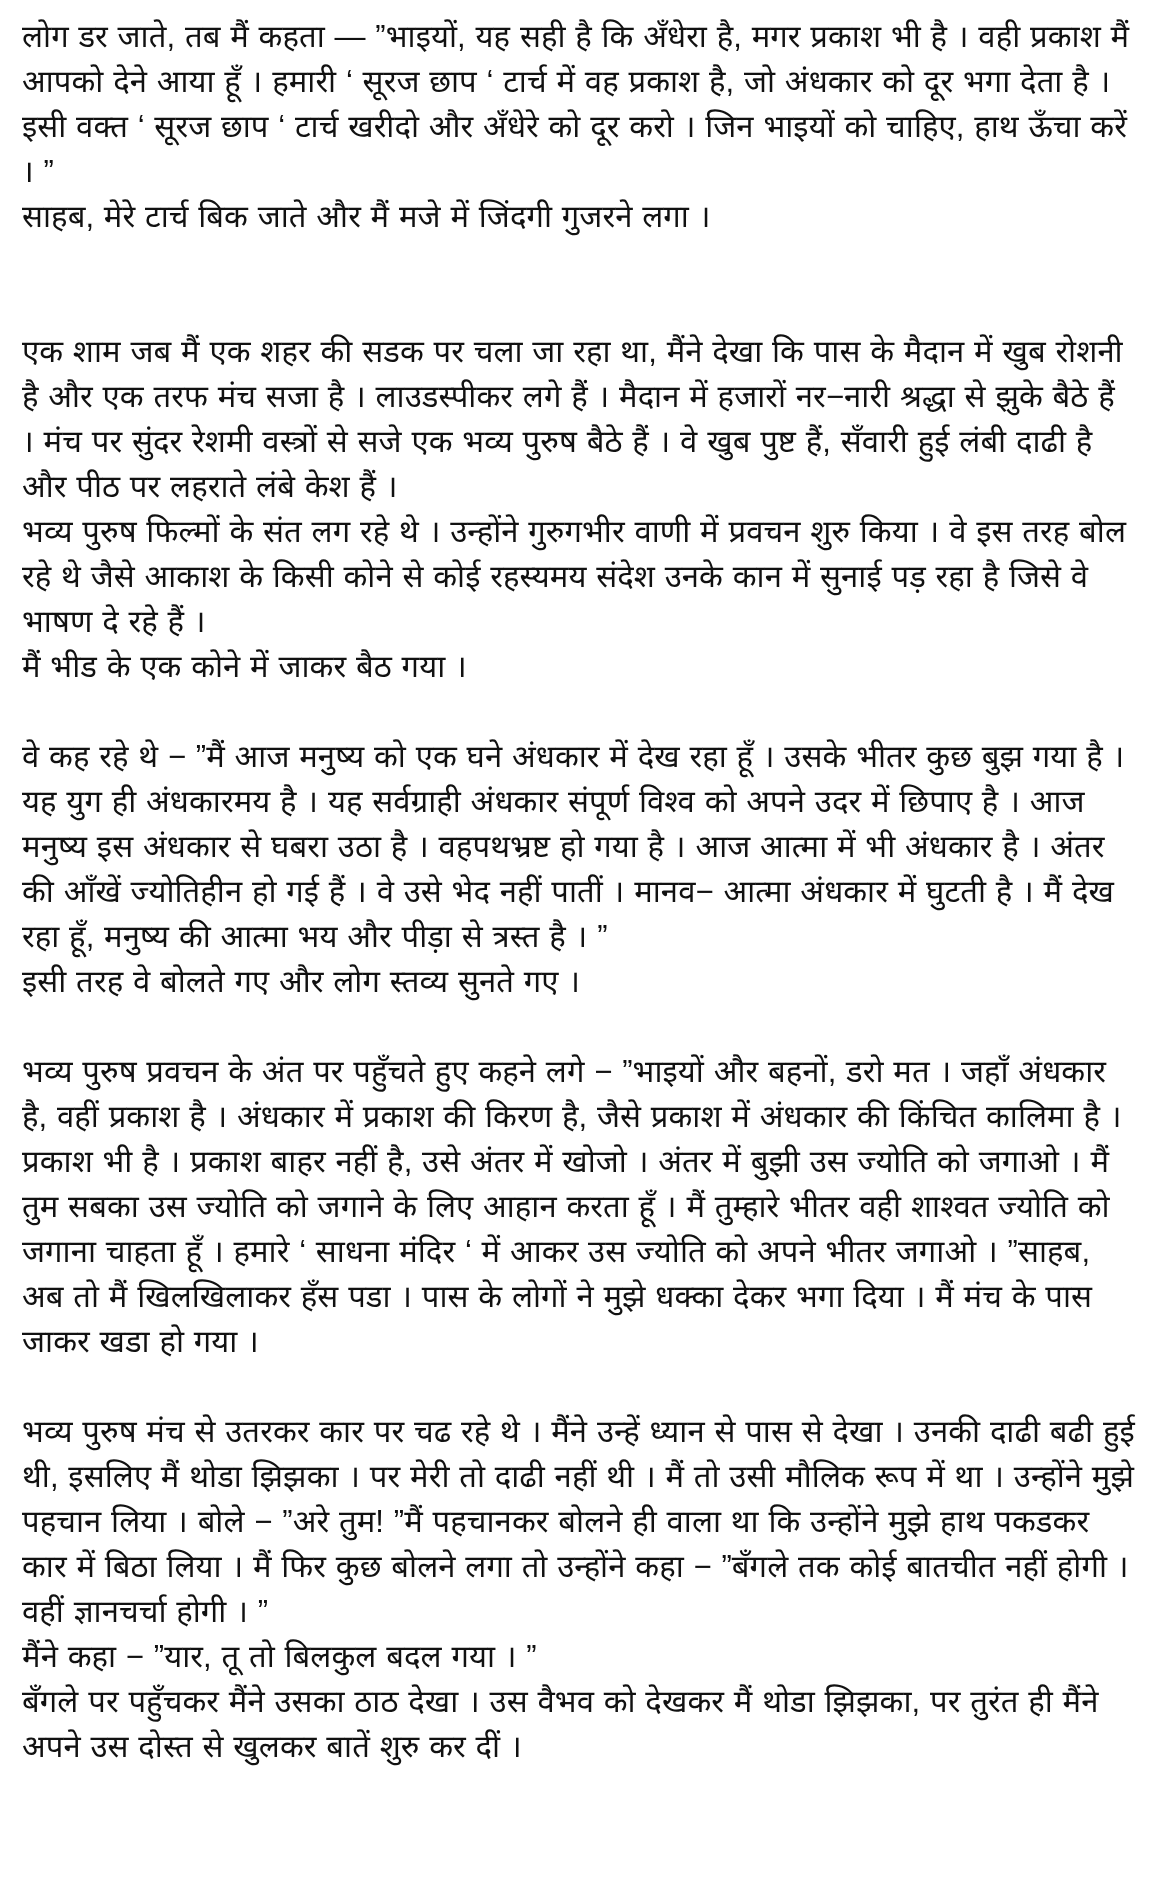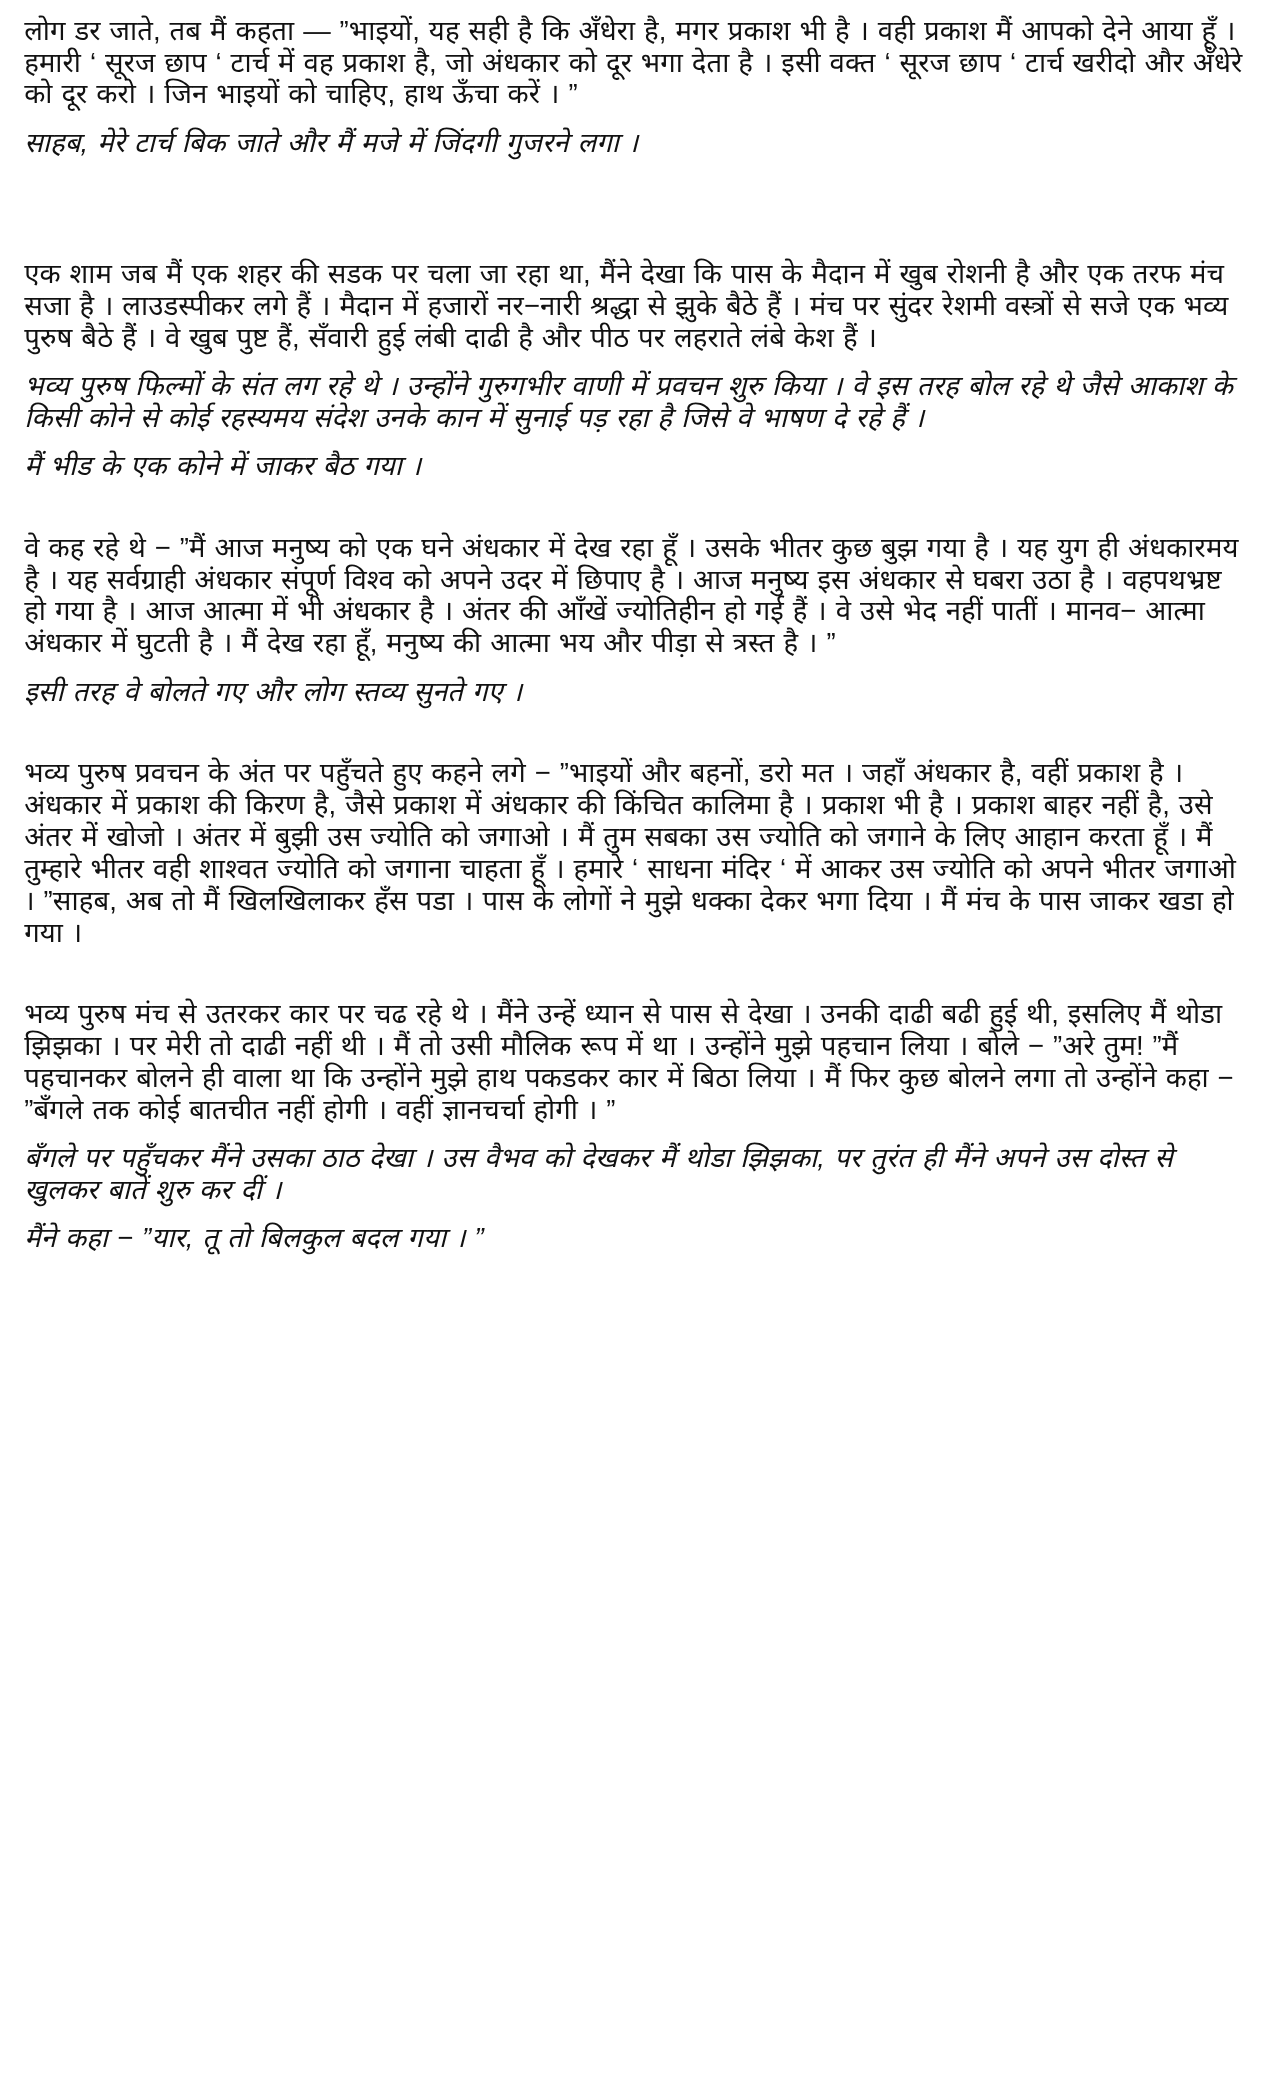--- a/index.html
+++ b/index.html
@@ -14,31 +14,30 @@
     color: #111111;
   }
   .page {
     box-sizing: border-box;
     width: 1157px;
     min-height: 1888px;
     padding: 14px 22px 10px 22px;
     background: #ffffff;
   }
   .para {
-    font-size: 25px;
-    line-height: 29px;
+    font-size: 31px;
+    line-height: 45px;
     letter-spacing: 0.1px;
     text-align: left;
     color: #111111;
     margin: 0;
     word-spacing: 1px;
   }
   .para + .para {
-    margin-top: 15px;
-    font-style: italic;
+    margin-top: 0;
   }
   .gap {
     height: 45px;
   }
 </style>
 </head>
 <body>
 
 <div class="page">
   <div>
@@ -69,18 +68,18 @@
     <div class="gap"></div>
 
     <div>
       <p class="para">भव्य पुरुष प्रवचन के अंत पर पहुँचते हुए कहने लगे − ”भाइयों और बहनों, डरो मत । जहाँ अंधकार है, वहीं प्रकाश है । अंधकार में प्रकाश की किरण है, जैसे प्रकाश में अंधकार की किंचित कालिमा है । प्रकाश भी है । प्रकाश बाहर नहीं है, उसे अंतर में खोजो । अंतर में बुझी उस ज्योति को जगाओ । मैं तुम सबका उस ज्योति को जगाने के लिए आहान करता हूँ । मैं तुम्हारे भीतर वही शाश्वत ज्योति को जगाना चाहता हूँ । हमारे ‘ साधना मंदिर ‘ में आकर उस ज्योति को अपने भीतर जगाओ । ”साहब, अब तो मैं खिलखिलाकर हँस पडा । पास के लोगों ने मुझे धक्का देकर भगा दिया । मैं मंच के पास जाकर खडा हो गया ।</p>
     </div>
 
     <div class="gap"></div>
 
     <div>
       <p class="para">भव्य पुरुष मंच से उतरकर कार पर चढ रहे थे । मैंने उन्हें ध्यान से पास से देखा । उनकी दाढी बढी हुई थी, इसलिए मैं थोडा झिझका । पर मेरी तो दाढी नहीं थी । मैं तो उसी मौलिक रूप में था । उन्होंने मुझे पहचान लिया । बोले − ”अरे तुम! ”मैं पहचानकर बोलने ही वाला था कि उन्होंने मुझे हाथ पकडकर कार में बिठा लिया । मैं फिर कुछ बोलने लगा तो उन्होंने कहा − ”बँगले तक कोई बातचीत नहीं होगी । वहीं ज्ञानचर्चा होगी । ”</p>
+      <p class="para">मैंने कहा − ”यार, तू तो बिलकुल बदल गया । ”</p>
       <p class="para">बँगले पर पहुँचकर मैंने उसका ठाठ देखा । उस वैभव को देखकर मैं थोडा झिझका, पर तुरंत ही मैंने अपने उस दोस्त से खुलकर बातें शुरु कर दीं ।</p>
-      <p class="para">मैंने कहा − ”यार, तू तो बिलकुल बदल गया । ”</p>
     </div>
 
   </div>
 </div>
 
 </body></html>

